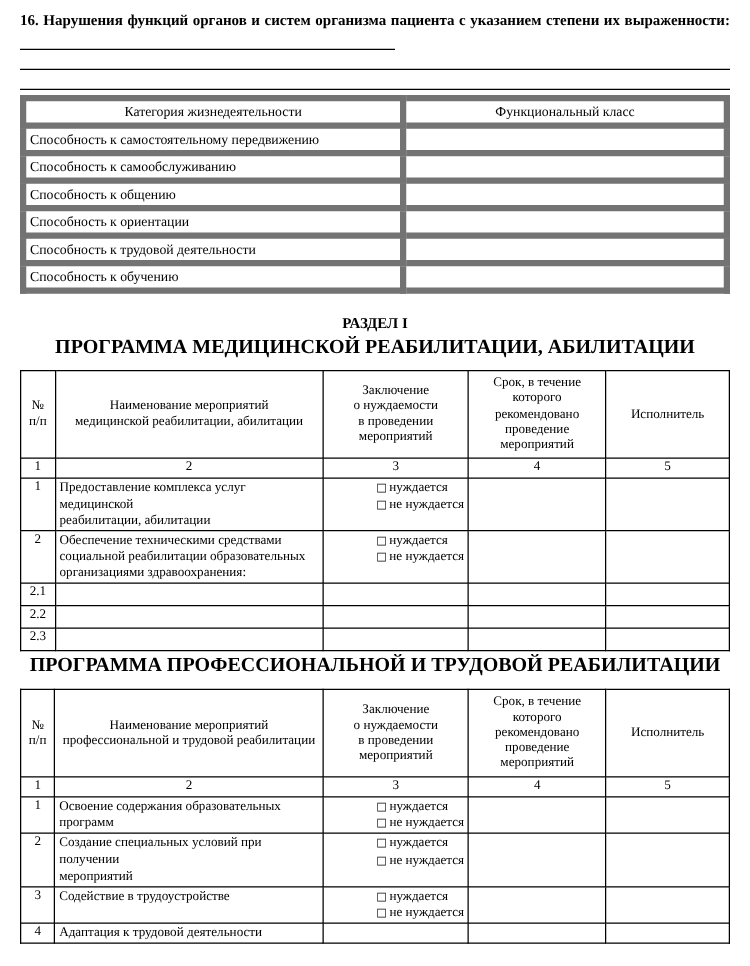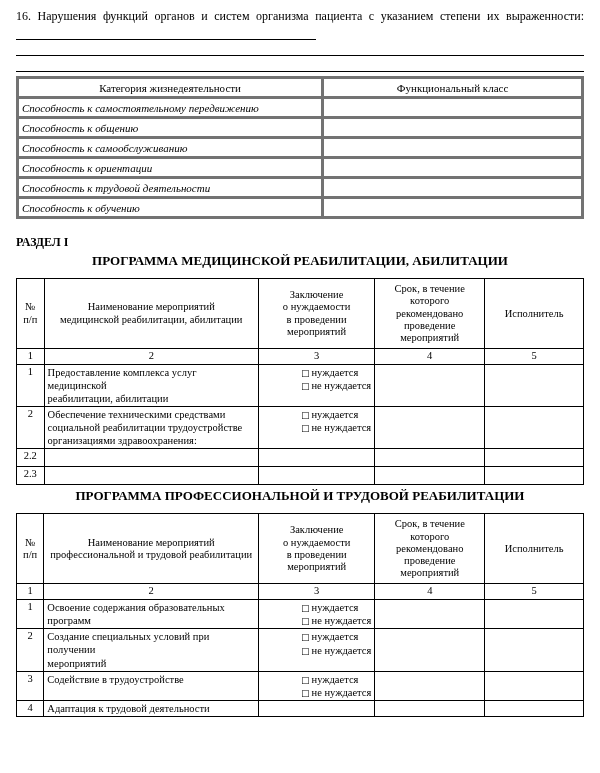--- a/index.html
+++ b/index.html
@@ -14,20 +14,21 @@
     color: #000000;
     font-size: 11.2px;
   }
   .page {
     width: 600px;
     box-sizing: border-box;
     padding: 8px 16px 10px 16px;
   }
   .q-block {
     margin: 0 0 4px 0;
+    font-weight: bold;
   }
   .q-text {
     text-align: justify;
     line-height: 1.35;
     font-size: 12px;
   }
   .q-num { white-space: nowrap; }
   .fill-line {
     display: inline-block;
     border-bottom: 1px solid #000;
@@ -43,41 +44,42 @@
     margin-top: 12px;
     margin-bottom: 6px;
     font-size: 12px;
   }
   table {
     border-collapse: collapse;
     width: 100%;
     font-size: 11px;
   }
   table.t-limits td, table.t-limits th {
-    border: 3px solid #737373;
+    border: 5px solid #737373;
     padding: 1px 3px;
     height: 15px;
     vertical-align: middle;
   }
   table.t-limits th {
     font-weight: normal;
     text-align: center;
   }
-  table.t-limits td.cat { width: 54%; font-style: italic; }
+  table.t-limits td.cat { width: 54%; }
   table.t-limits td.fc { width: 46%; }
 
   .section-title {
+    text-align: center;
     font-weight: bold;
     font-size: 12px;
     margin-top: 16px;
   }
   .section-sub {
     text-align: center;
     font-weight: bold;
-    font-size: 13px;
+    font-size: 16px;
     margin: 3px 0 9px 0;
   }
   table.t-prog {
     border-collapse: collapse;
     width: 100%;
     font-size: 10.5px;
   }
   table.t-prog td, table.t-prog th {
     border: 1px solid #000;
     padding: 1px 3px;
@@ -135,25 +137,25 @@
         <th class="cat">Категория жизнедеятельности</th>
         <th class="fc">Функциональный класс</th>
       </tr>
     </thead>
     <tbody>
       <tr>
         <td class="cat">Способность к самостоятельному передвижению</td>
         <td class="fc"></td>
       </tr>
       <tr>
+        <td class="cat">Способность к самообслуживанию</td>
+        <td class="fc"></td>
+      </tr>
+      <tr>
         <td class="cat">Способность к общению</td>
-        <td class="fc"></td>
-      </tr>
-      <tr>
-        <td class="cat">Способность к самообслуживанию</td>
         <td class="fc"></td>
       </tr>
       <tr>
         <td class="cat">Способность к ориентации</td>
         <td class="fc"></td>
       </tr>
       <tr>
         <td class="cat">Способность к трудовой деятельности</td>
         <td class="fc"></td>
       </tr>
@@ -212,27 +214,34 @@
           <div class="opt"><span class="chk">□</span><span>нуждается</span></div>
           <div class="opt"><span class="chk">□</span><span>не нуждается</span></div>
         </td>
         <td></td>
         <td></td>
       </tr>
       <tr>
         <td class="c">2</td>
         <td class="nameCell">
           <div>Обеспечение техническими средствами</div>
-          <div>социальной реабилитации трудоустройстве</div>
+          <div>социальной реабилитации образовательных</div>
           <div>организациями здравоохранения:</div>
         </td>
         <td>
           <div class="opt"><span class="chk">□</span><span>нуждается</span></div>
           <div class="opt"><span class="chk">□</span><span>не нуждается</span></div>
         </td>
+        <td></td>
+        <td></td>
+      </tr>
+      <tr class="cellrow">
+        <td class="c">2.1</td>
+        <td></td>
+        <td></td>
         <td></td>
         <td></td>
       </tr>
       <tr class="cellrow">
         <td class="c">2.2</td>
         <td></td>
         <td></td>
         <td></td>
         <td></td>
       </tr>

